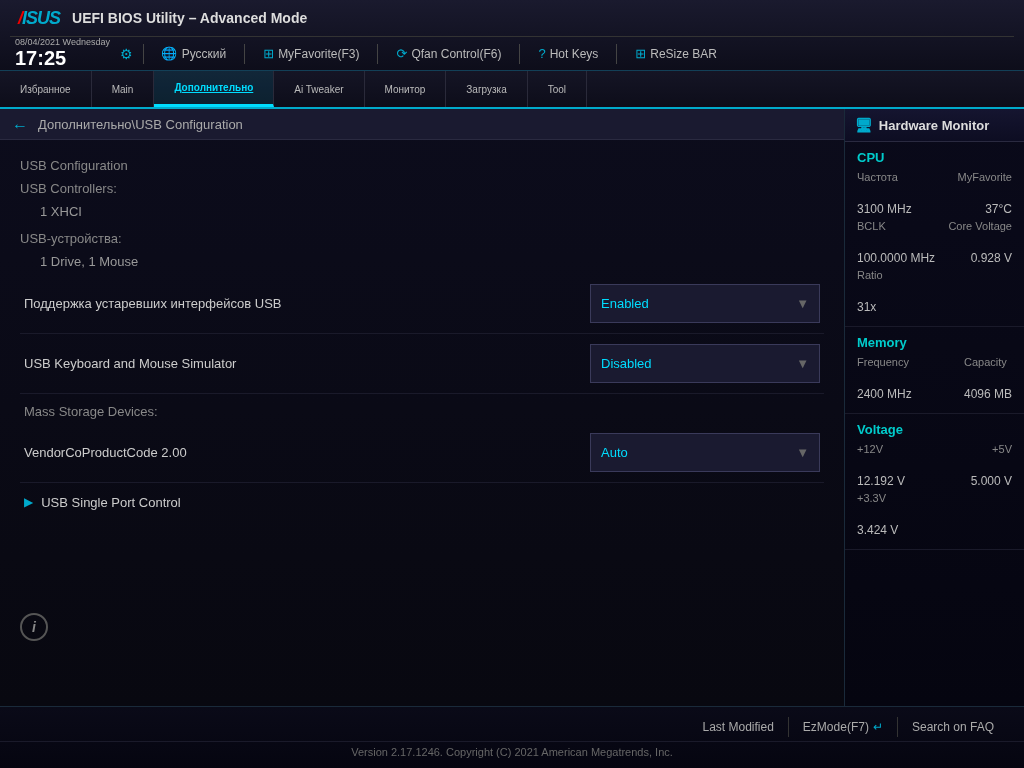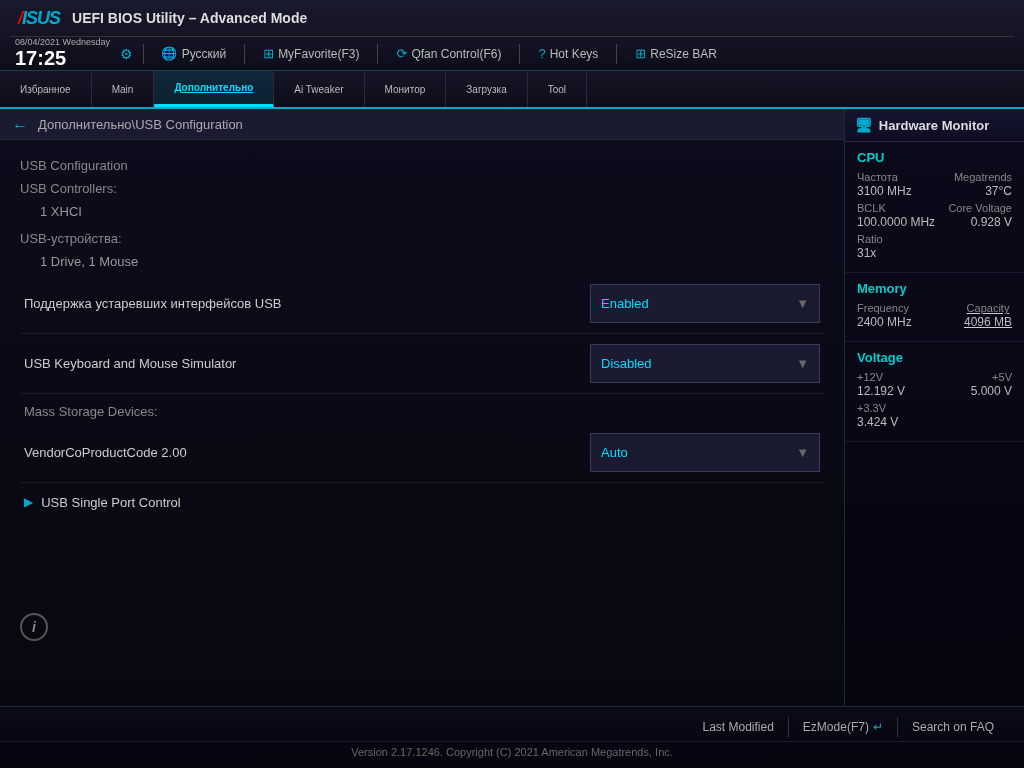--- a/index.html
+++ b/index.html
@@ -323,21 +323,21 @@
     }
 
     .hw-label {
       font-size: 11px;
       color: #888;
     }
 
     .hw-big-value {
       font-size: 12px;
       color: #bbb;
-      margin-top: 1px;
+      margin-top: 19px;
     }
 
     
     .footer {
       height: 62px;
       background: linear-gradient(180deg, #0a0a18 0%, #050510 100%);
       border-top: 1px solid #1a2a3a;
       display: flex;
       flex-direction: column;
       justify-content: center;
@@ -514,21 +514,21 @@
       </div>
 
       <div class="hw-section">
         <div class="hw-section-title">CPU</div>
         <div class="hw-row">
           <div>
             <div class="hw-label">Частота</div>
             <div class="hw-big-value">3100 MHz</div>
           </div>
           <div style="text-align:right;">
-            <div class="hw-label">Megatrends</div>
+            <div class="hw-label">MyFavorite</div>
             <div class="hw-big-value">37°C</div>
           </div>
         </div>
         <div class="hw-row">
           <div>
             <div class="hw-label">BCLK</div>
             <div class="hw-big-value">100.0000 MHz</div>
           </div>
           <div style="text-align:right;">
             <div class="hw-label">Core Voltage</div>
@@ -543,21 +543,21 @@
         </div>
       </div>
 
       <div class="hw-section">
         <div class="hw-section-title">Memory</div>
         <div class="hw-row">
           <div>
             <div class="hw-label">Frequency</div>
             <div class="hw-big-value">2400 MHz</div>
           </div>
-          <div style="text-align:center;text-decoration:underline;">
+          <div style="text-align:left;">
             <div class="hw-label">Capacity</div>
             <div class="hw-big-value">4096 MB</div>
           </div>
         </div>
       </div>
 
       <div class="hw-section">
         <div class="hw-section-title">Voltage</div>
         <div class="hw-row">
           <div>

